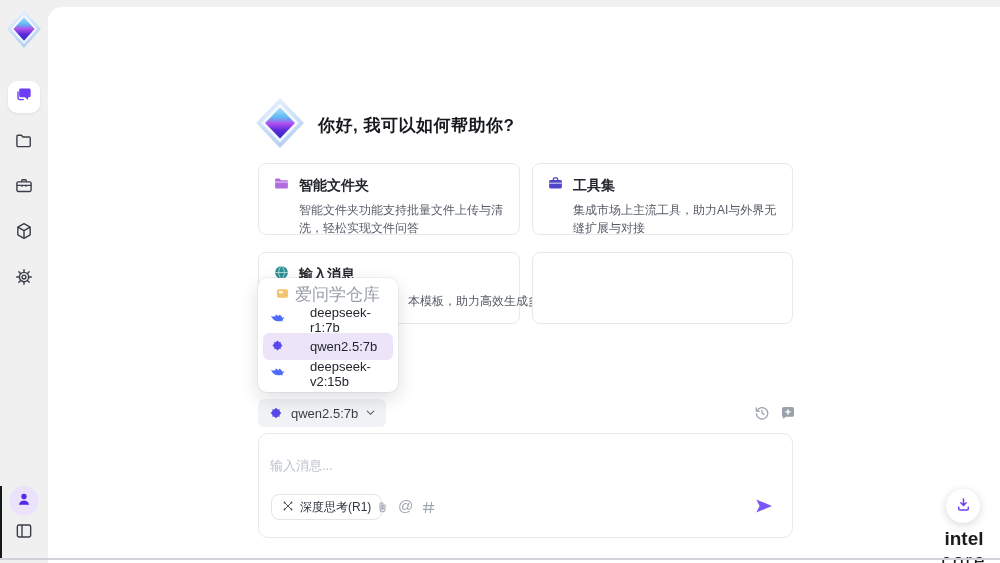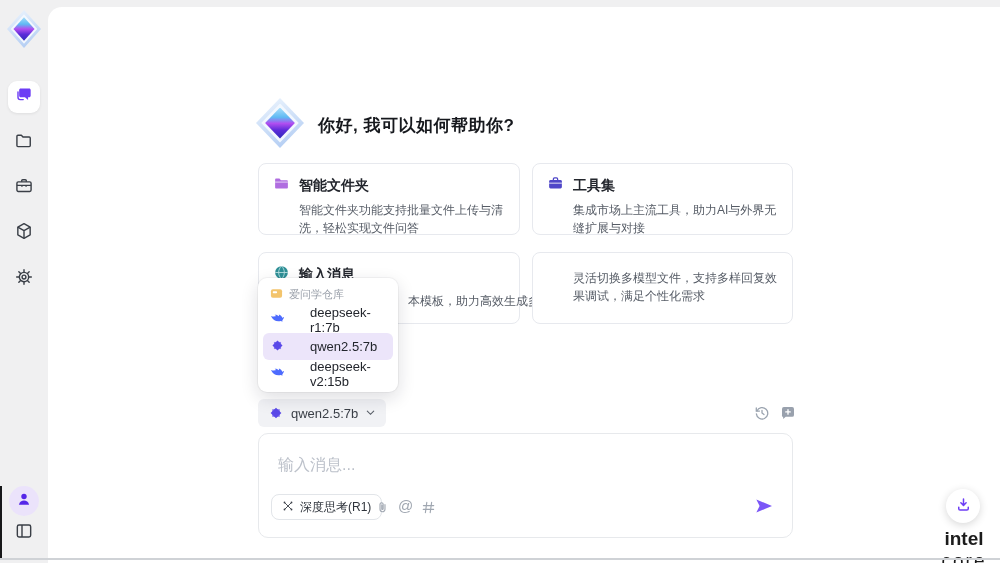--- a/index.html
+++ b/index.html
@@ -30,37 +30,37 @@
   .card { position:absolute; width:262px; height:72px; border:1px solid #e7e9ee; border-radius:8px; background:#fff; padding:11px 14px; cursor:pointer; }
   .card-head { display:flex; align-items:center; gap:9px; }
   .card-head svg { width:17px; height:17px; flex:0 0 auto; }
   .card-title { font-size:14px; font-weight:700; color:#23262d; }
   .card-desc { margin:5px 0 0 26px; font-size:12px; line-height:18px; color:#565c66; }
   .card-desc-frag { position:absolute; left:149px; top:39px; font-size:12px; line-height:18px; color:#565c66; white-space:nowrap; }
 
   
   .dropdown { position:absolute; left:258px; top:278px; width:140px; background:#fff; border-radius:9px; padding:5px;
               box-shadow:0 6px 18px rgba(20,20,40,.14), 0 0 0 1px rgba(0,0,0,.04); z-index:10; }
-  .dd-group { display:flex; align-items:center; gap:6px; height:23px; padding:0 7px; font-size:11px; color:#9aa0aa; }
+  .dd-group { display:flex; align-items:center; gap:6px; height:23px; padding:0 7px; font-size:17px; color:#9aa0aa;justify-content:center; }
   .dd-group svg { width:13px; height:13px; }
   .dd-item { display:flex; align-items:center; gap:25px; height:27px; padding:0 7px; border-radius:6px; font-size:13px; color:#23262d; cursor:pointer; }
   .dd-item svg { width:15px; height:15px; flex:0 0 auto; }
   .dd-item.selected { background:#ece5fa; }
 
   
   .model-pill { position:absolute; left:258px; top:399px; height:28px; display:flex; align-items:center; gap:7px;
                 padding:0 10px; background:#f1f2f5; border-radius:6px; cursor:pointer; }
   .model-pill svg.mlogo { width:16px; height:16px; }
   .model-pill .mlabel { font-size:13px; color:#3a3f47; }
   .icon-btn { position:absolute; width:18px; height:18px; cursor:pointer; }
   .icon-btn svg { width:18px; height:18px; }
 
   
   .composer { position:absolute; left:258px; top:433px; width:535px; height:105px; border:1px solid #e7e9ec; border-radius:10px; background:#fff; }
-  .composer-input { position:absolute; left:19px; top:11px; width:500px; height:40px; border:none; outline:none; font-size:16px;
+  .composer-input { position:absolute; left:11px; top:11px; width:500px; height:40px; border:none; outline:none; font-size:13px;
                     color:#3a3f47; font-family:"Liberation Sans","DejaVu Sans",sans-serif; background:transparent; }
   .composer-input::placeholder { color:#bcc1ca; }
   .think-pill { position:absolute; left:12px; top:60px; height:26px; display:flex; align-items:center; gap:6px;
                 padding:0 10px; border:1px solid #e2e5e9; border-radius:8px; background:#fff; cursor:pointer; }
   .think-pill svg { width:12px; height:12px; }
   .think-pill span { font-size:12px; color:#2f343c; }
   .mini-icon { position:absolute; top:65px; width:17px; height:17px; cursor:pointer; }
   .mini-icon svg { width:17px; height:17px; }
   .at-glyph { position:absolute; top:63px; font-size:15px; color:#a0a7b1; cursor:pointer; }
   .send-btn { position:absolute; right:18px; top:62px; width:20px; height:20px; cursor:pointer; }
@@ -200,21 +200,20 @@
             <circle cx="12" cy="12" r="9" fill="#2e8f96"></circle>
             <path d="M3 12h18M12 3c-2.6 2.4-4 5.4-4 9s1.4 6.6 4 9c2.6-2.4 4-5.4 4-9s-1.4-6.6-4-9z" stroke="#bfe3e4" stroke-width="1.2" fill="none"></path>
           </svg>
       </span>
       <span class="card-title">输入消息</span>
     </div>
     <div class="card-desc-frag">本模板，助力高效生成多</div>
   </div>
 
   <div class="card" style="left:532px; top:252px; width:261px;">
-    <div class="card-desc">灵活切换多模型文件，支持多样回复效果调试，满足个性化需求</div>
   </div>
 
   <div class="dropdown">
     <div class="dd-group">
       <span>
         <svg viewBox="0 0 14 14">
             <rect x="1" y="2.5" width="12" height="9" rx="2" fill="#f3c46c"></rect>
             <rect x="3" y="4.5" width="4.6" height="2.3" rx="0.8" fill="#fff"></rect>
           </svg>
       </span>

